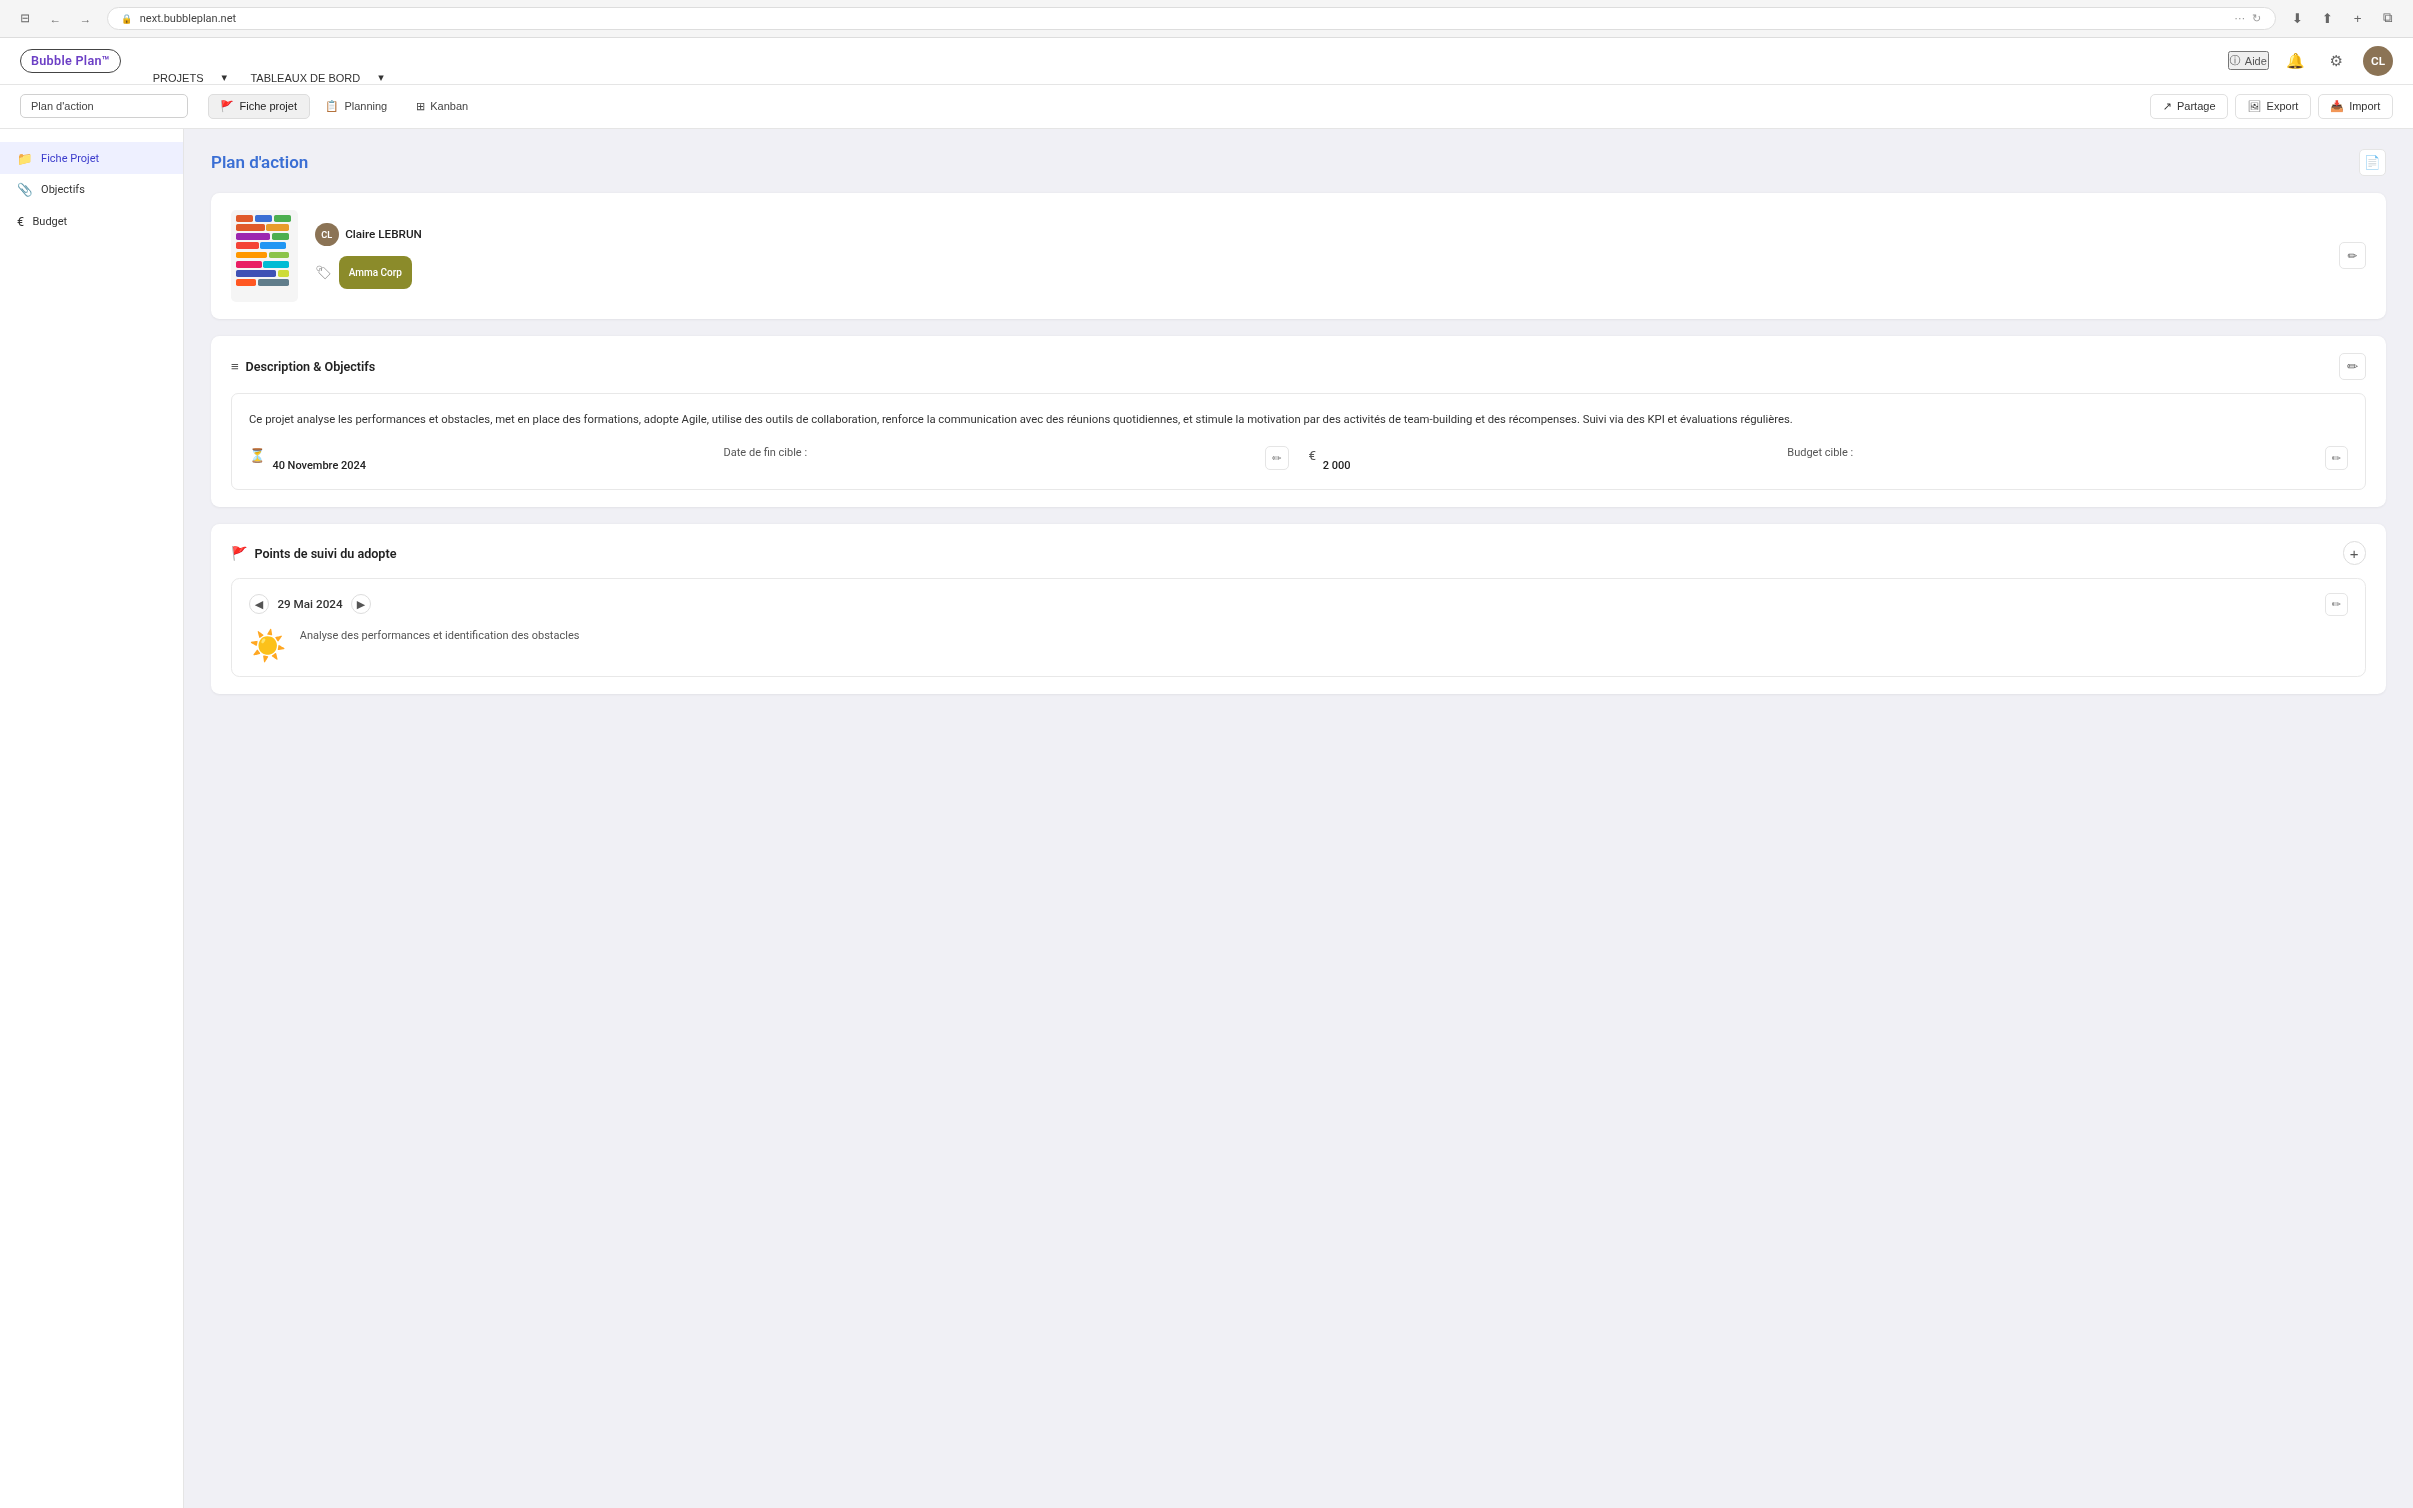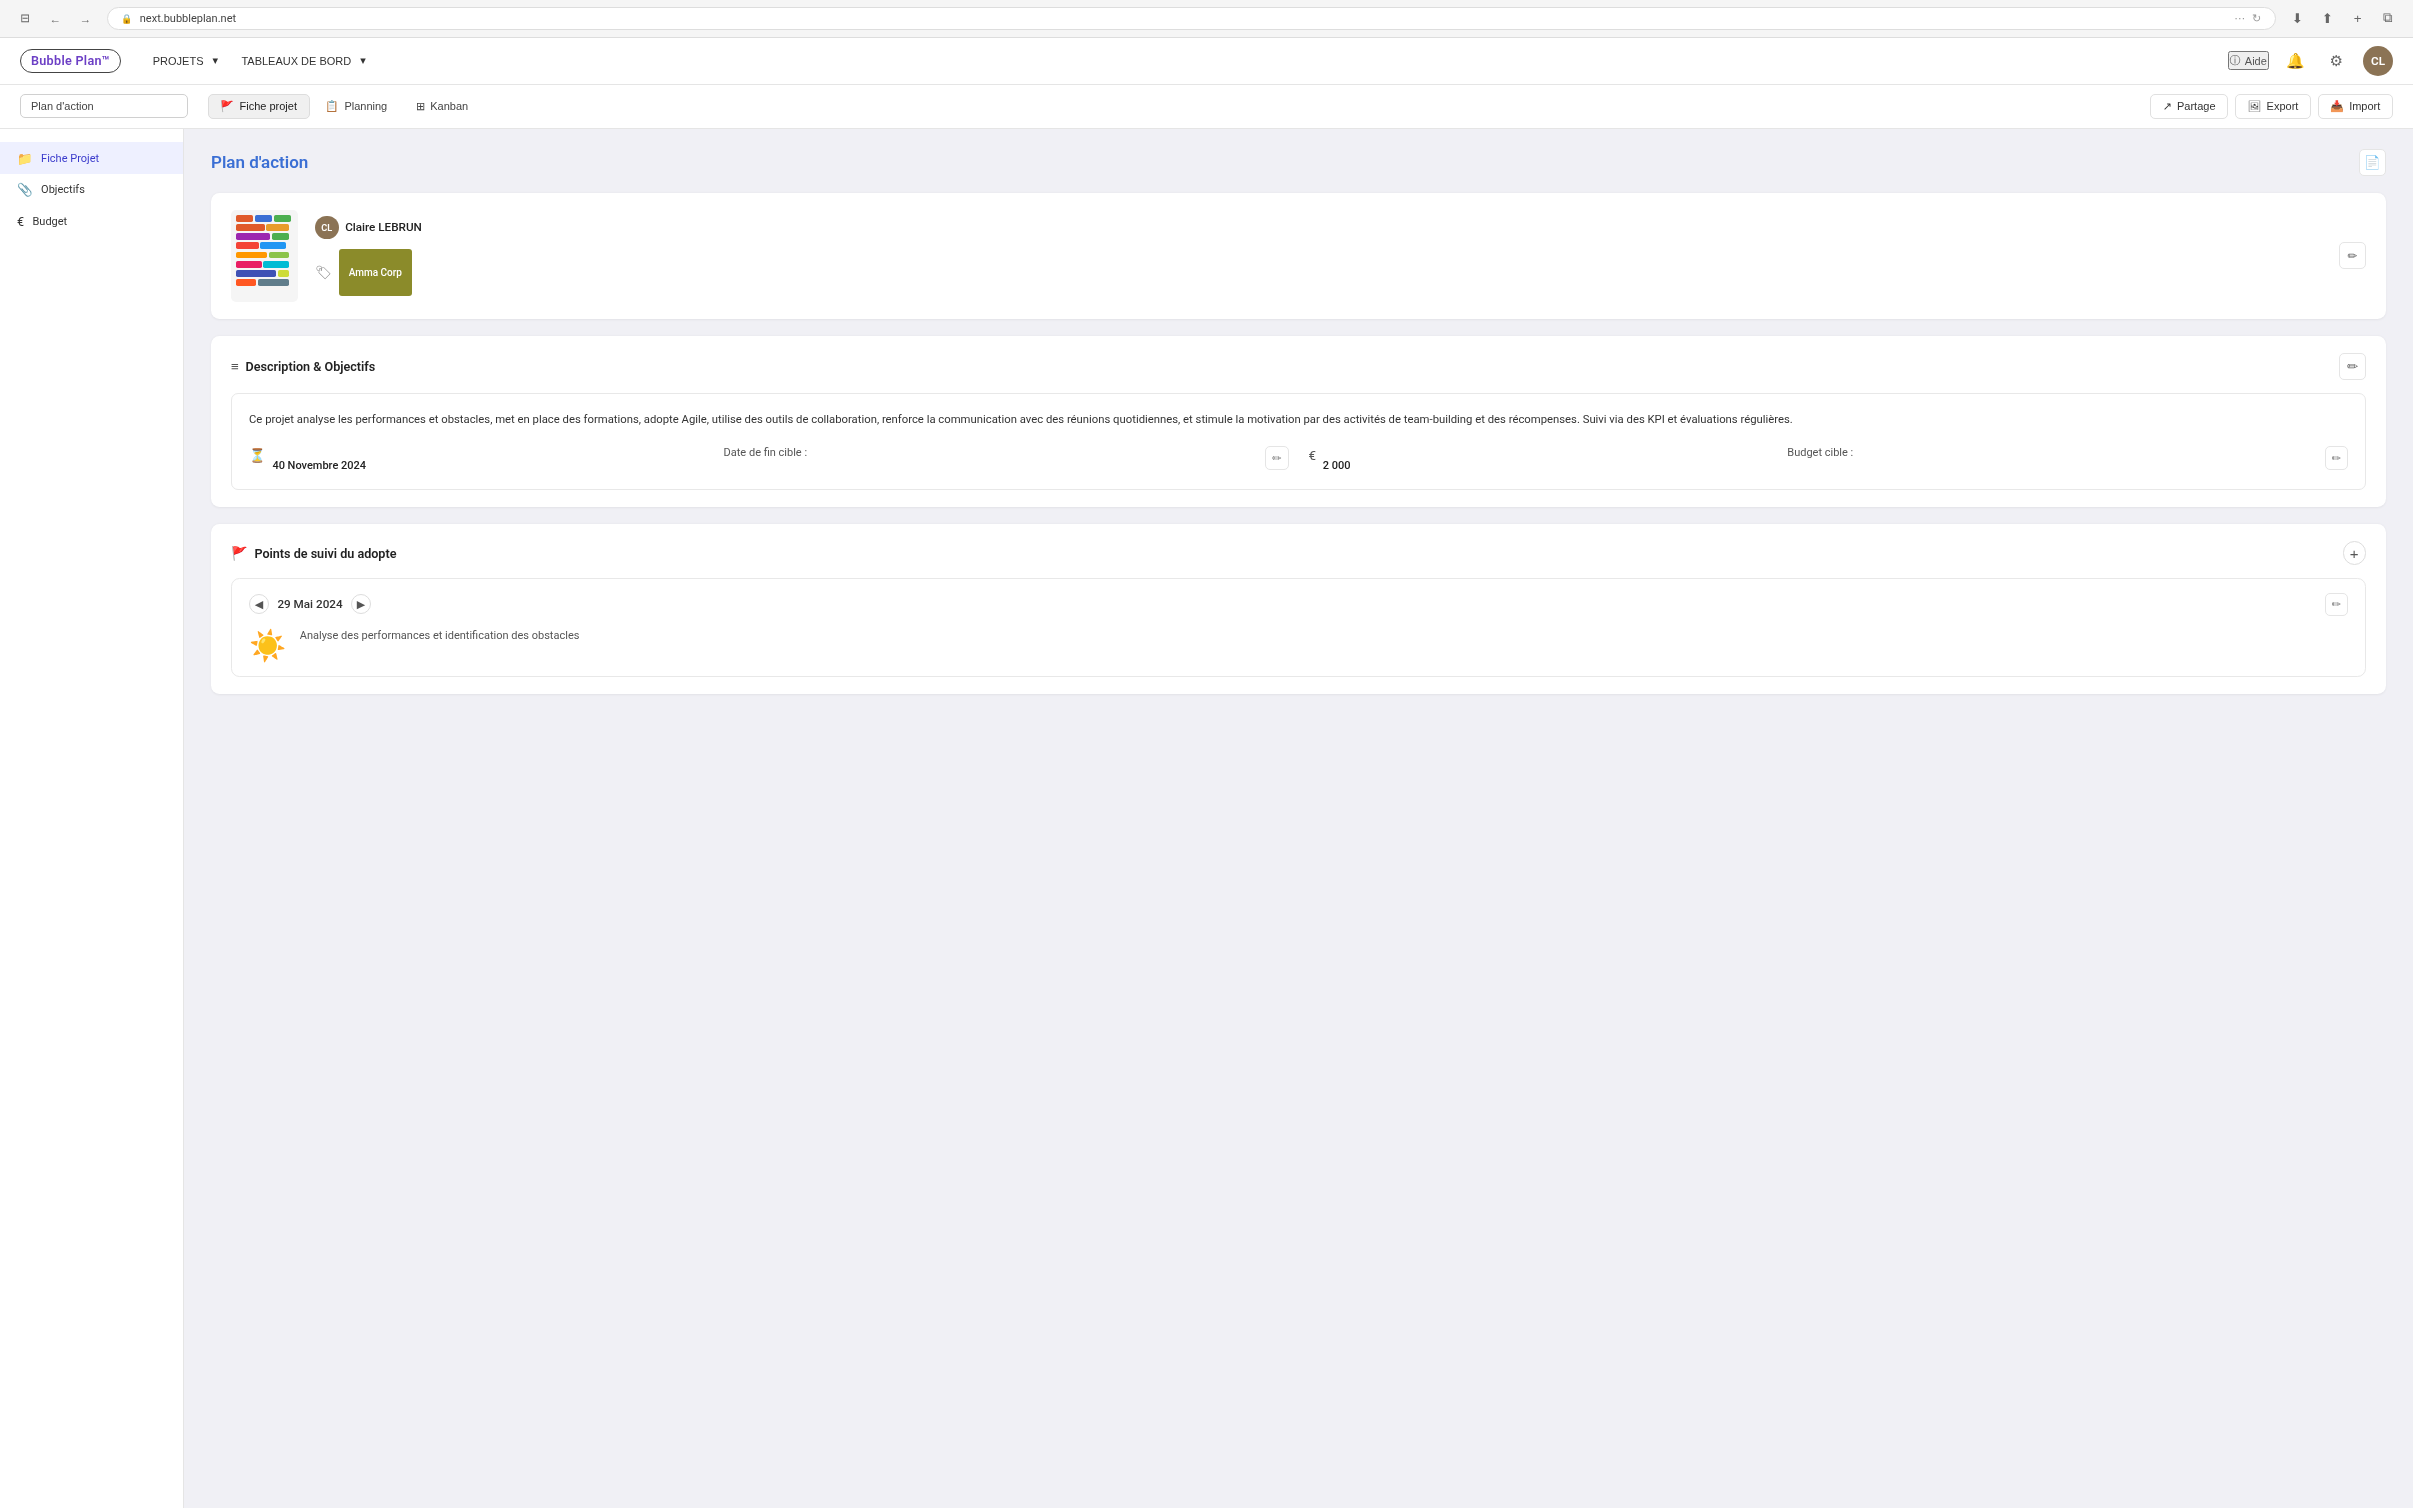--- a/index.html
+++ b/index.html
@@ -91,22 +91,22 @@
       font-weight: 600;
       color: #222;
       border: 1.3px solid #444;
       border-radius: 17px;
       padding: 3.4px 10px;
       letter-spacing: 0.3px;
     }
     .logo-text span { color: #6c3fc5; }
     .nav-item {
       display: flex;
-      align-items: center;
-      gap: 9px;
+      align-items: flex-end;
+      gap: 18px;
       padding: 0 11.7px;
       height: 47px;
       font-size: 11px;
       font-weight: 500;
       color: #333;
       cursor: pointer;
       border: none;
       background: transparent;
     }
     .header-right {
@@ -335,22 +335,22 @@
     }
     .meta-tags {
       display: flex;
       align-items: center;
       gap: 6.7px;
     }
     .tag-icon { font-size: 13.4px; color: #888; }
     .tag-badge {
       background: #8b8b2a;
       color: white;
-      padding: 18px 10px;
-      border-radius: 3px;
+      padding: 11px 10px;
+      border-radius: 8px;
       font-size: 10px;
       font-weight: 500;
     }
     .edit-btn {
       width: 27px;
       height: 27px;
       border-radius: 5px;
       border: 0.8px solid #e5e5e5;
       background: white;
       display: flex;

